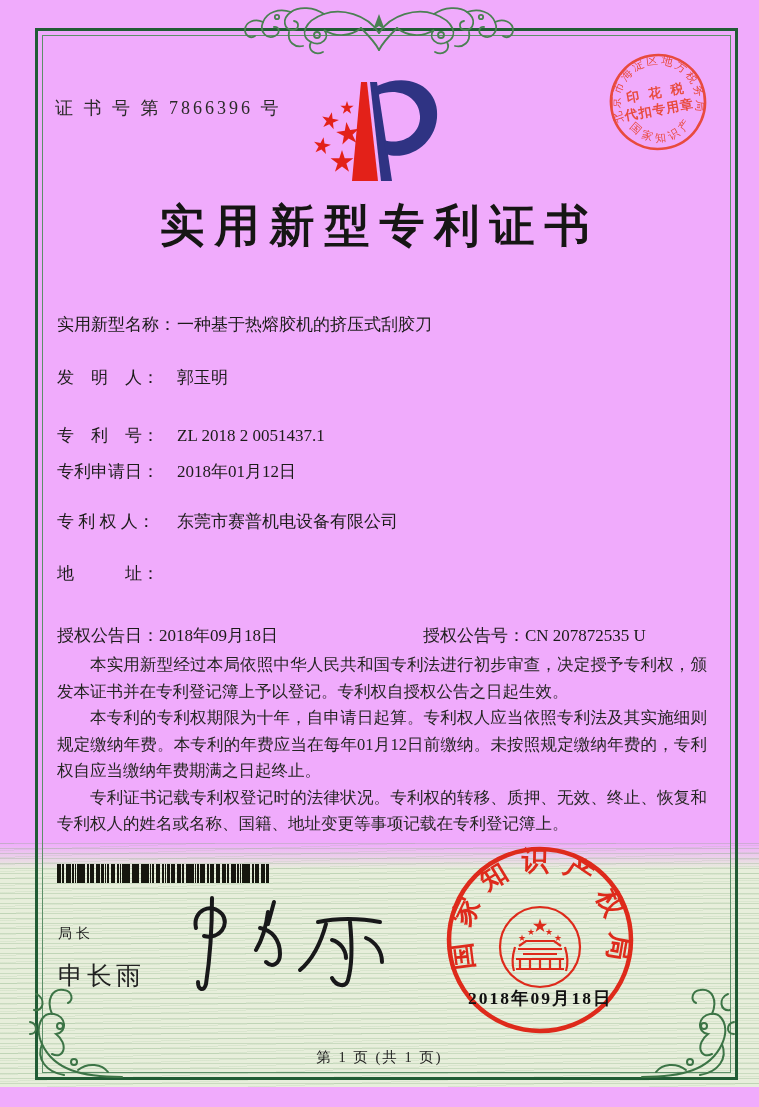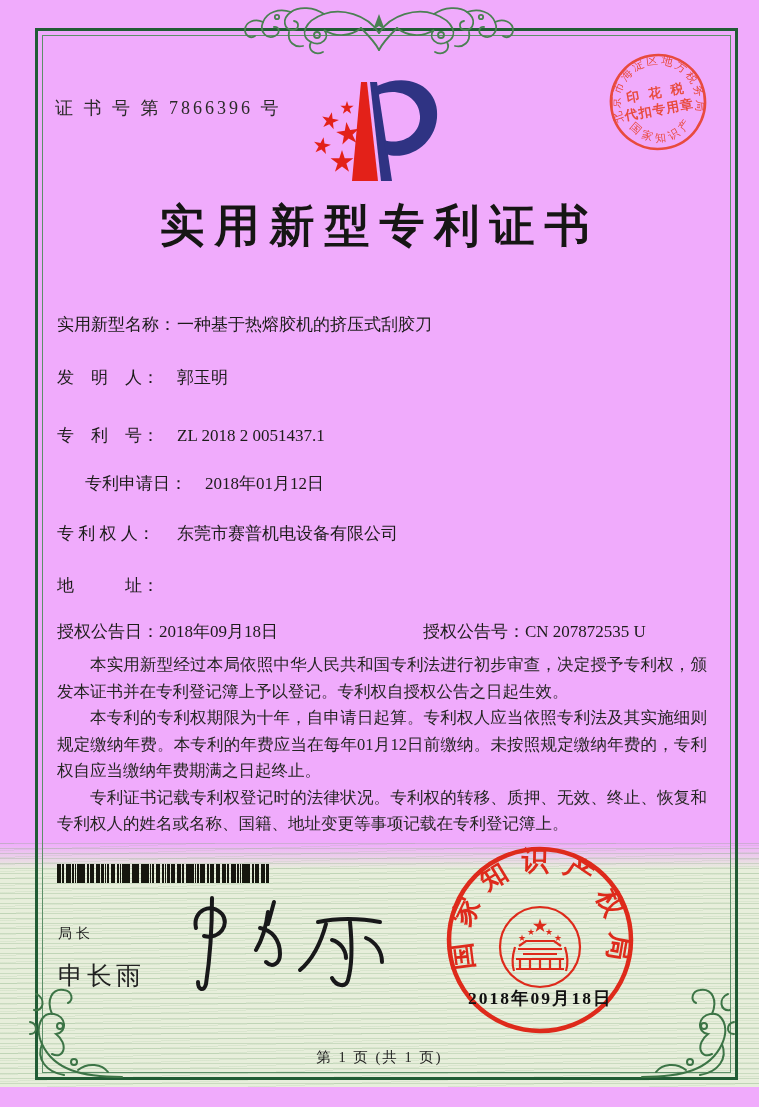--- a/index.html
+++ b/index.html
@@ -37,24 +37,24 @@
   .title{
     position:absolute;left:0;top:196px;width:759px;text-align:center;
     font-size:45px;font-weight:700;letter-spacing:10px;color:#161614;
   }
   .fields{position:absolute;left:57px;top:313px;width:650px;font-size:17px;}
   .frow{display:flex;margin-bottom:0;line-height:24px;}
   .frow .lab{flex:0 0 120px;white-space:nowrap;}
   .frow .val{flex:1;}
   .r1{margin-bottom:29px;}
   .r2{margin-bottom:34px;}
-  .r3{margin-bottom:24px;}
-  .r4{margin-bottom:26px;margin-left:28px;}
+  .r3{margin-bottom:12px;}
+  .r4{margin-bottom:26px;}
   .r5{margin-bottom:28px;}
-  .r6{margin-bottom:22px;}
+  .r6{margin-bottom:38px;}
   .grantrow{position:relative;height:26px;}
   .grant2{position:absolute;left:366px;top:0;white-space:nowrap;}
   .paras{
     position:absolute;left:57px;top:652px;width:650px;
     font-size:16.5px;line-height:26.5px;text-align:justify;color:#262624;
   }
   .paras p{margin:0;text-indent:2em;}
   .barcode{
     position:absolute;left:57px;top:864px;width:212px;height:19px;
     background:

